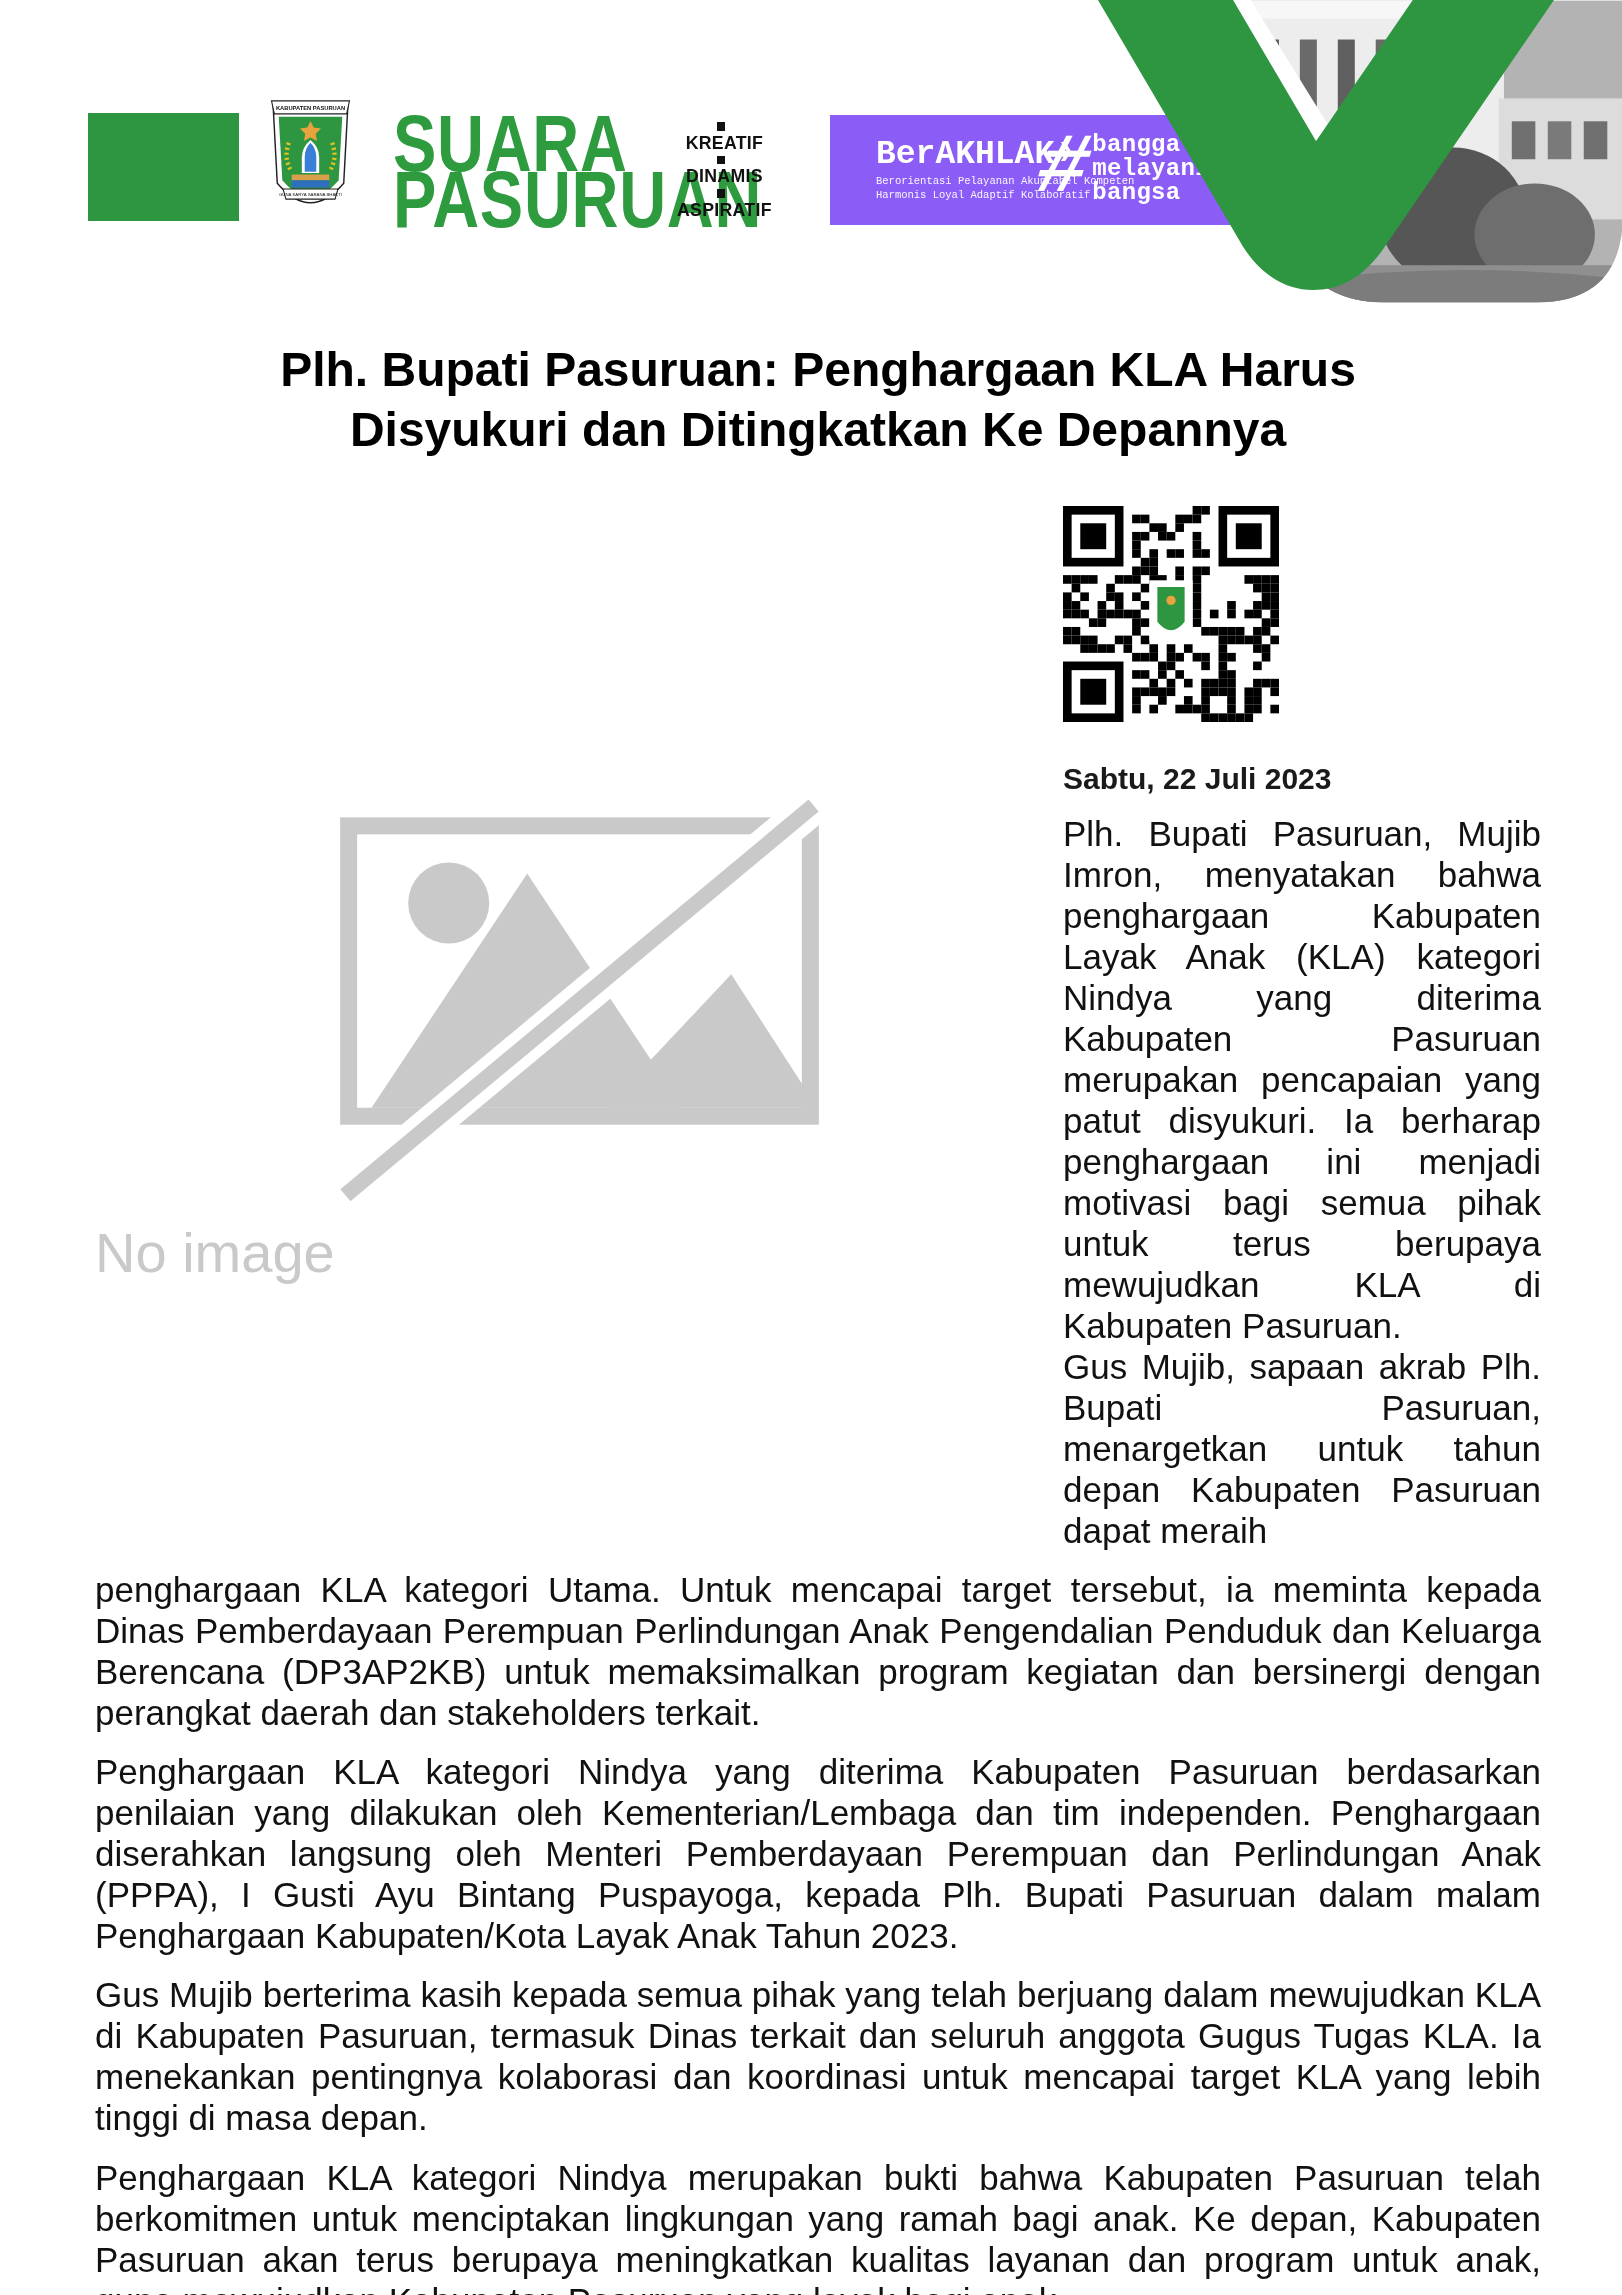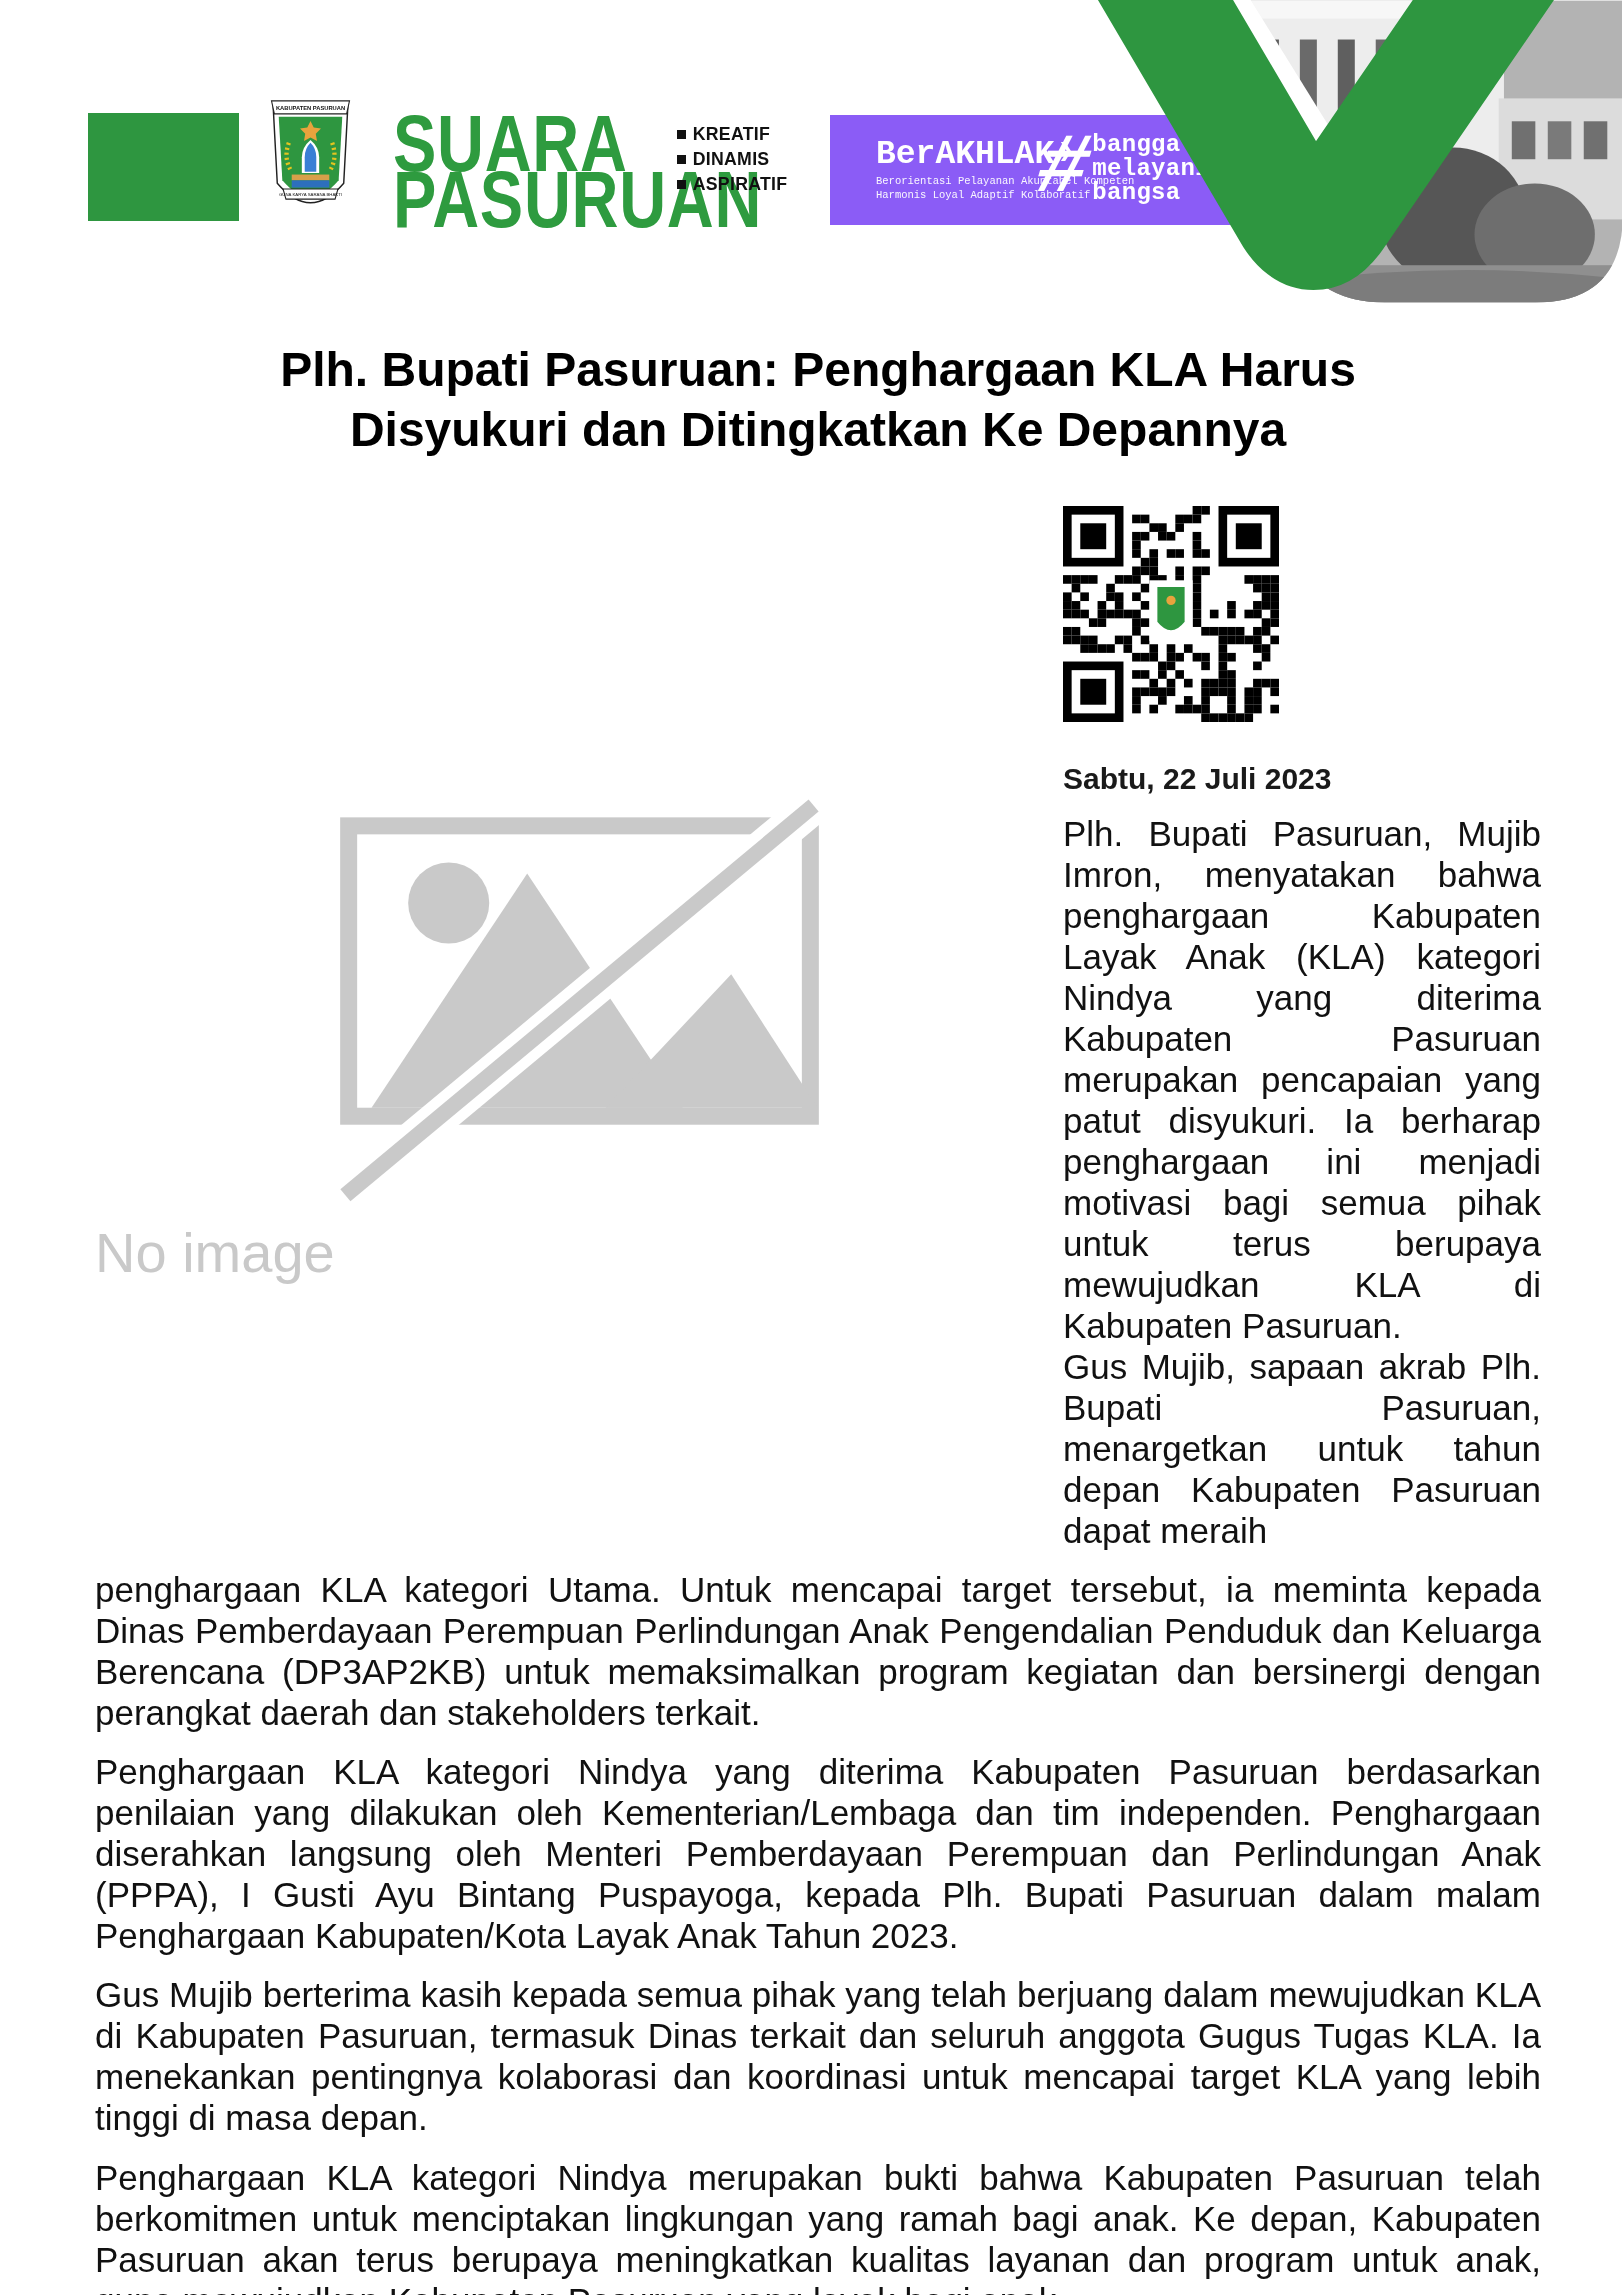--- a/index.html
+++ b/index.html
@@ -5,21 +5,21 @@
   html,body{margin:0;padding:0;background:#ffffff;}
   body{width:1623px;height:2295px;position:relative;overflow:hidden;
        font-family:"Liberation Sans", sans-serif;color:#1a1a1a;}
 
   
   .green-square{position:absolute;left:88px;top:113px;width:151px;height:108px;background:#2E9640;}
   .crest{position:absolute;left:254px;top:98px;width:113px;height:130px;}
   .brand{position:absolute;left:393px;top:110px;color:#2E9B3F;font-weight:bold;}
   .brand div{font-size:65px;letter-spacing:0.7px;line-height:56px;transform:scale(1,1.22);transform-origin:left top;white-space:nowrap;}
   .tagline{position:absolute;left:677px;top:122px;list-style:none;margin:0;padding:0;}
-  .tagline li{display:flex;align-items:center;font-size:17.7px;font-weight:bold;color:#111;line-height:25px;letter-spacing:0.3px;}
+  .tagline li{display:flex;align-items:center;font-size:17.7px;font-weight:bold;color:#111;line-height:25px;letter-spacing:0.3px;flex-direction:column;}
   .tagline .sq{width:8.5px;height:8.5px;background:#111;margin-right:7.2px;display:inline-block;}
   .banner{position:absolute;left:830px;top:115px;width:523px;height:110px;background:#8b5cf6;z-index:1;font-family:Liberation Mono, monospace;}
   .berakhlak{position:absolute;left:46px;top:19.6px;color:#fff;}
   .ber-title{font-size:33px;font-weight:bold;line-height:34px;white-space:nowrap;}
   .ber-title .chev{font-size:26px;margin-left:3.9px;vertical-align:3.9px;}
   .ber-sub{font-size:10.5px;line-height:13.7px;margin-top:3.9px;opacity:.95;white-space:nowrap;}
   .bangga{position:absolute;left:208px;top:11.8px;color:#fff;display:flex;align-items:center;}
   .bangga .hash{font-size:84px;font-weight:bold;font-style:italic;line-height:84px;transform:skewX(-6deg);margin-right:3.9px;}
   .bangga .words div{font-size:24px;font-weight:bold;line-height:24px;letter-spacing:0.3px;}
   .collage{position:absolute;left:995px;top:0;width:628px;height:308px;z-index:2;}

